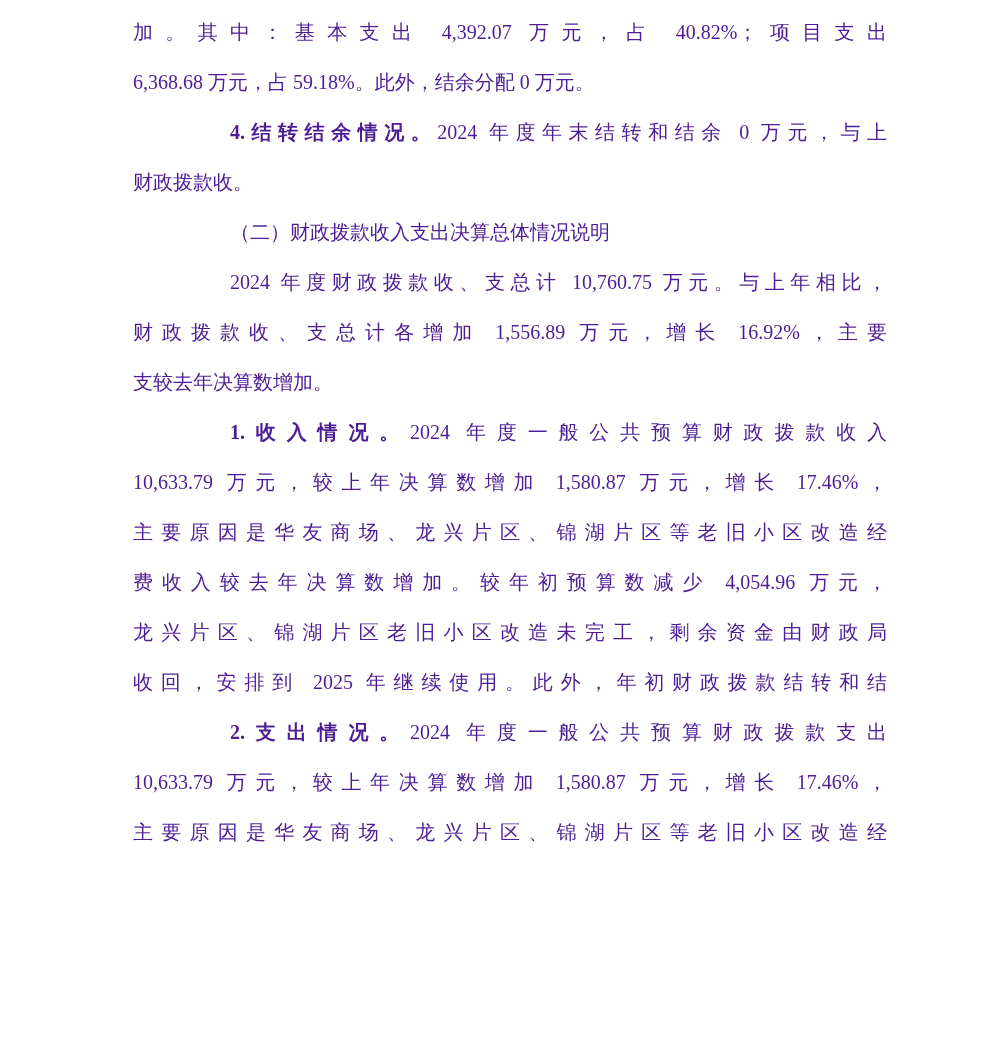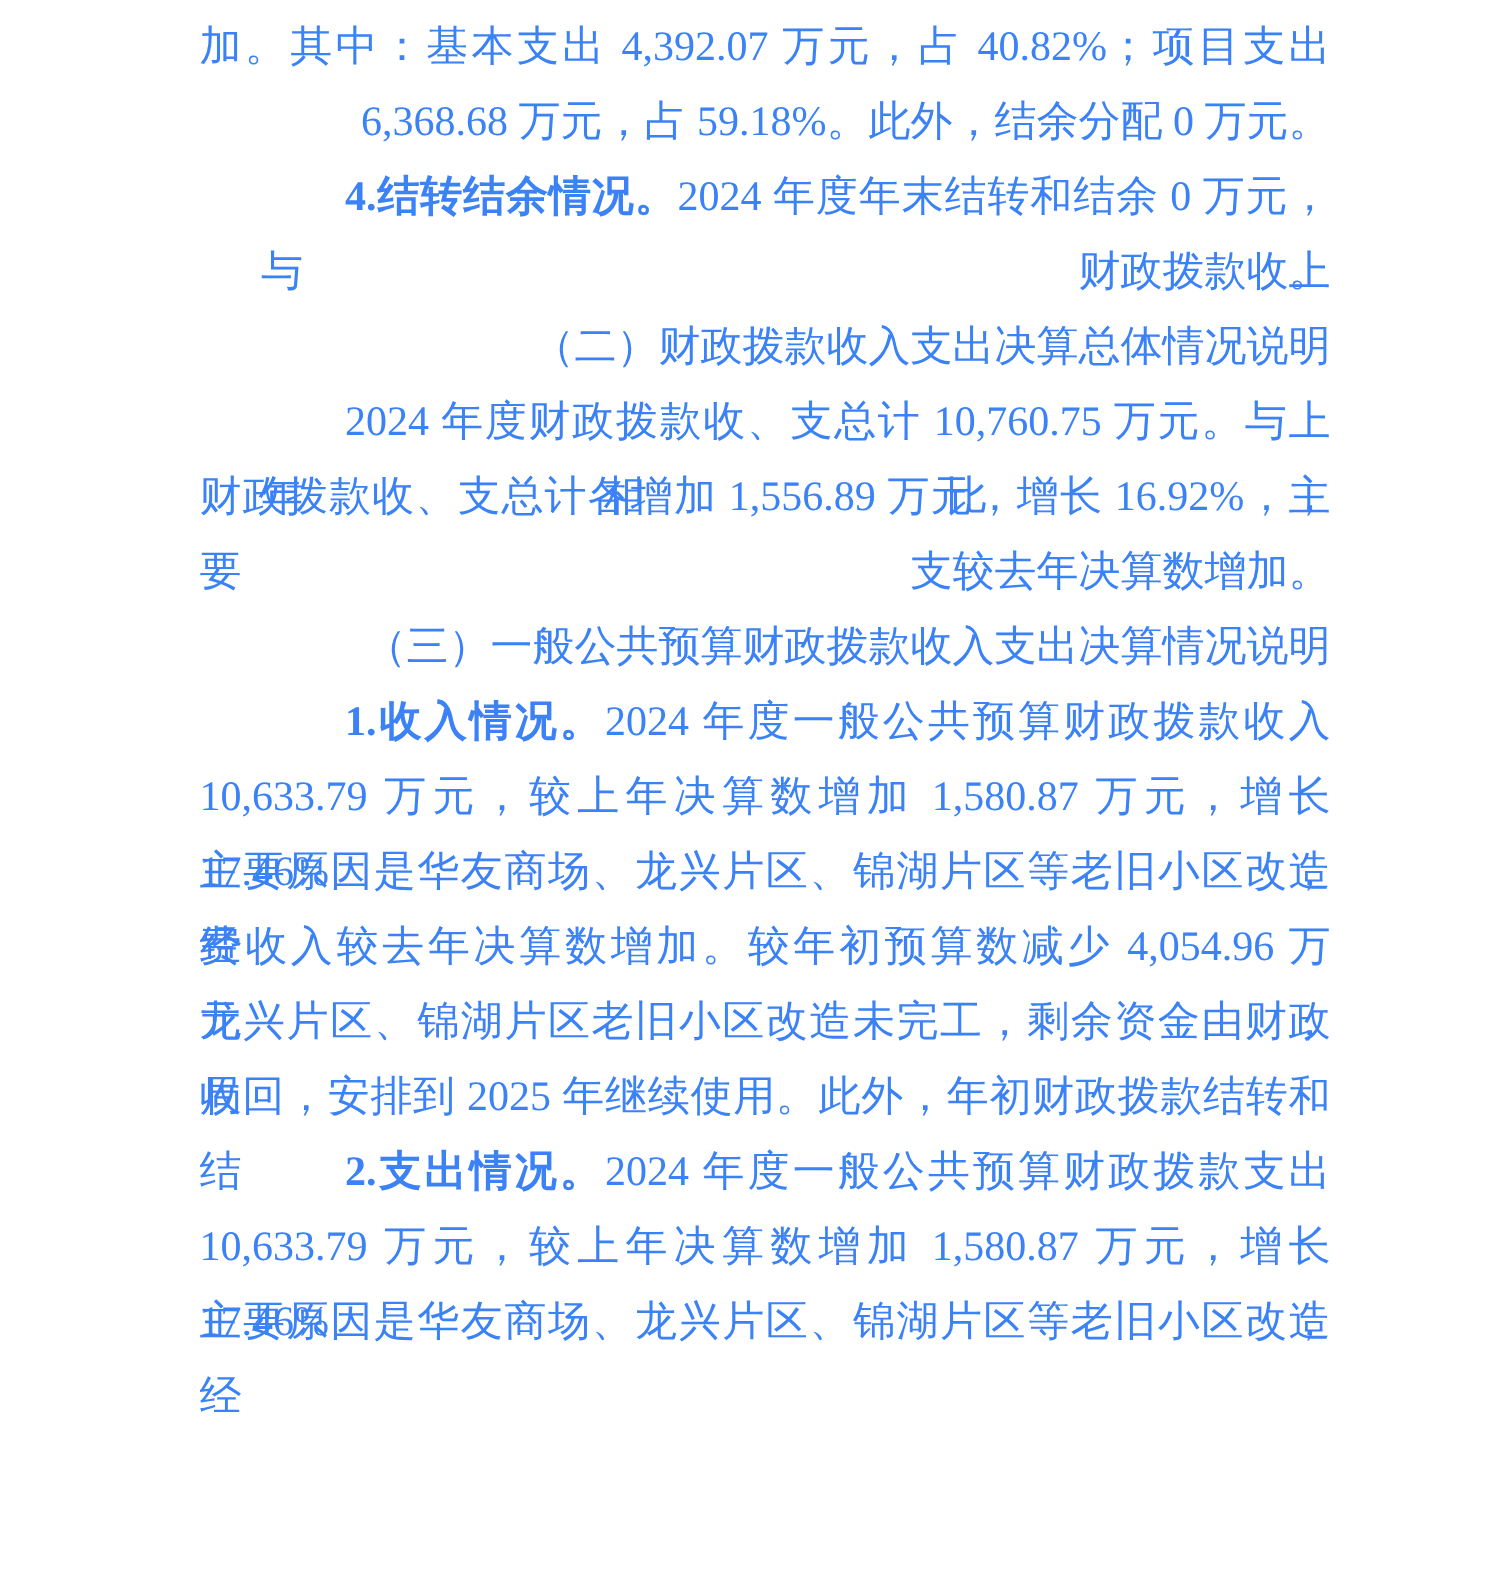--- a/index.html
+++ b/index.html
@@ -9,28 +9,28 @@
     height: 1056px;
     overflow: hidden;
     background: #ffffff;
   }
   .doc {
     position: absolute;
     left: 133px;
     top: 7px;
     width: 754px;
     font-family: "Liberation Serif", "DejaVu Serif", serif;
-    font-size: 28px;
-    color: #3b82f6;
+    font-size: 20px;
+    color: #4c1d95;
   }
   .line {
     height: 50px;
     line-height: 50px;
     white-space: nowrap;
-    text-align: right;
+    text-align: left;
   }
   .line.justify {
     white-space: normal;
     text-align: justify;
     text-align-last: justify;
     text-justify: inter-character;
   }
   .line.indent {
     text-indent: 56px;
     margin-left: 41px;
@@ -44,21 +44,20 @@
 
 <div class="doc" id="doc">
     <div class="line justify"><span>加。其中：基本支出 4,392.07 万元，占 40.82%；项目支出</span></div>
     <div class="line"><span>6,368.68 万元，占 59.18%。此外，结余分配 0 万元。</span></div>
     <div class="line justify indent"><span class="lead">4.结转结余情况。</span><span>2024 年度年末结转和结余 0 万元，与上</span></div>
     <div class="line"><span>财政拨款收。</span></div>
     <div class="line indent"><span>（二）财政拨款收入支出决算总体情况说明</span></div>
     <div class="line justify indent"><span>2024 年度财政拨款收、支总计 10,760.75 万元。与上年相比，</span></div>
     <div class="line justify"><span>财政拨款收、支总计各增加 1,556.89 万元，增长 16.92%，主要</span></div>
     <div class="line"><span>支较去年决算数增加。</span></div>
-    <div class="line indent"><span>（三）一般公共预算财政拨款收入支出决算情况说明</span></div>
     <div class="line justify indent"><span class="lead">1.收入情况。</span><span>2024 年度一般公共预算财政拨款收入</span></div>
     <div class="line justify"><span>10,633.79 万元，较上年决算数增加 1,580.87 万元，增长 17.46%，</span></div>
     <div class="line justify"><span>主要原因是华友商场、龙兴片区、锦湖片区等老旧小区改造经</span></div>
     <div class="line justify"><span>费收入较去年决算数增加。较年初预算数减少 4,054.96 万元，</span></div>
     <div class="line justify"><span>龙兴片区、锦湖片区老旧小区改造未完工，剩余资金由财政局</span></div>
     <div class="line justify"><span>收回，安排到 2025 年继续使用。此外，年初财政拨款结转和结</span></div>
     <div class="line justify indent"><span class="lead">2.支出情况。</span><span>2024 年度一般公共预算财政拨款支出</span></div>
     <div class="line justify"><span>10,633.79 万元，较上年决算数增加 1,580.87 万元，增长 17.46%，</span></div>
     <div class="line justify"><span>主要原因是华友商场、龙兴片区、锦湖片区等老旧小区改造经</span></div>
   </div>

